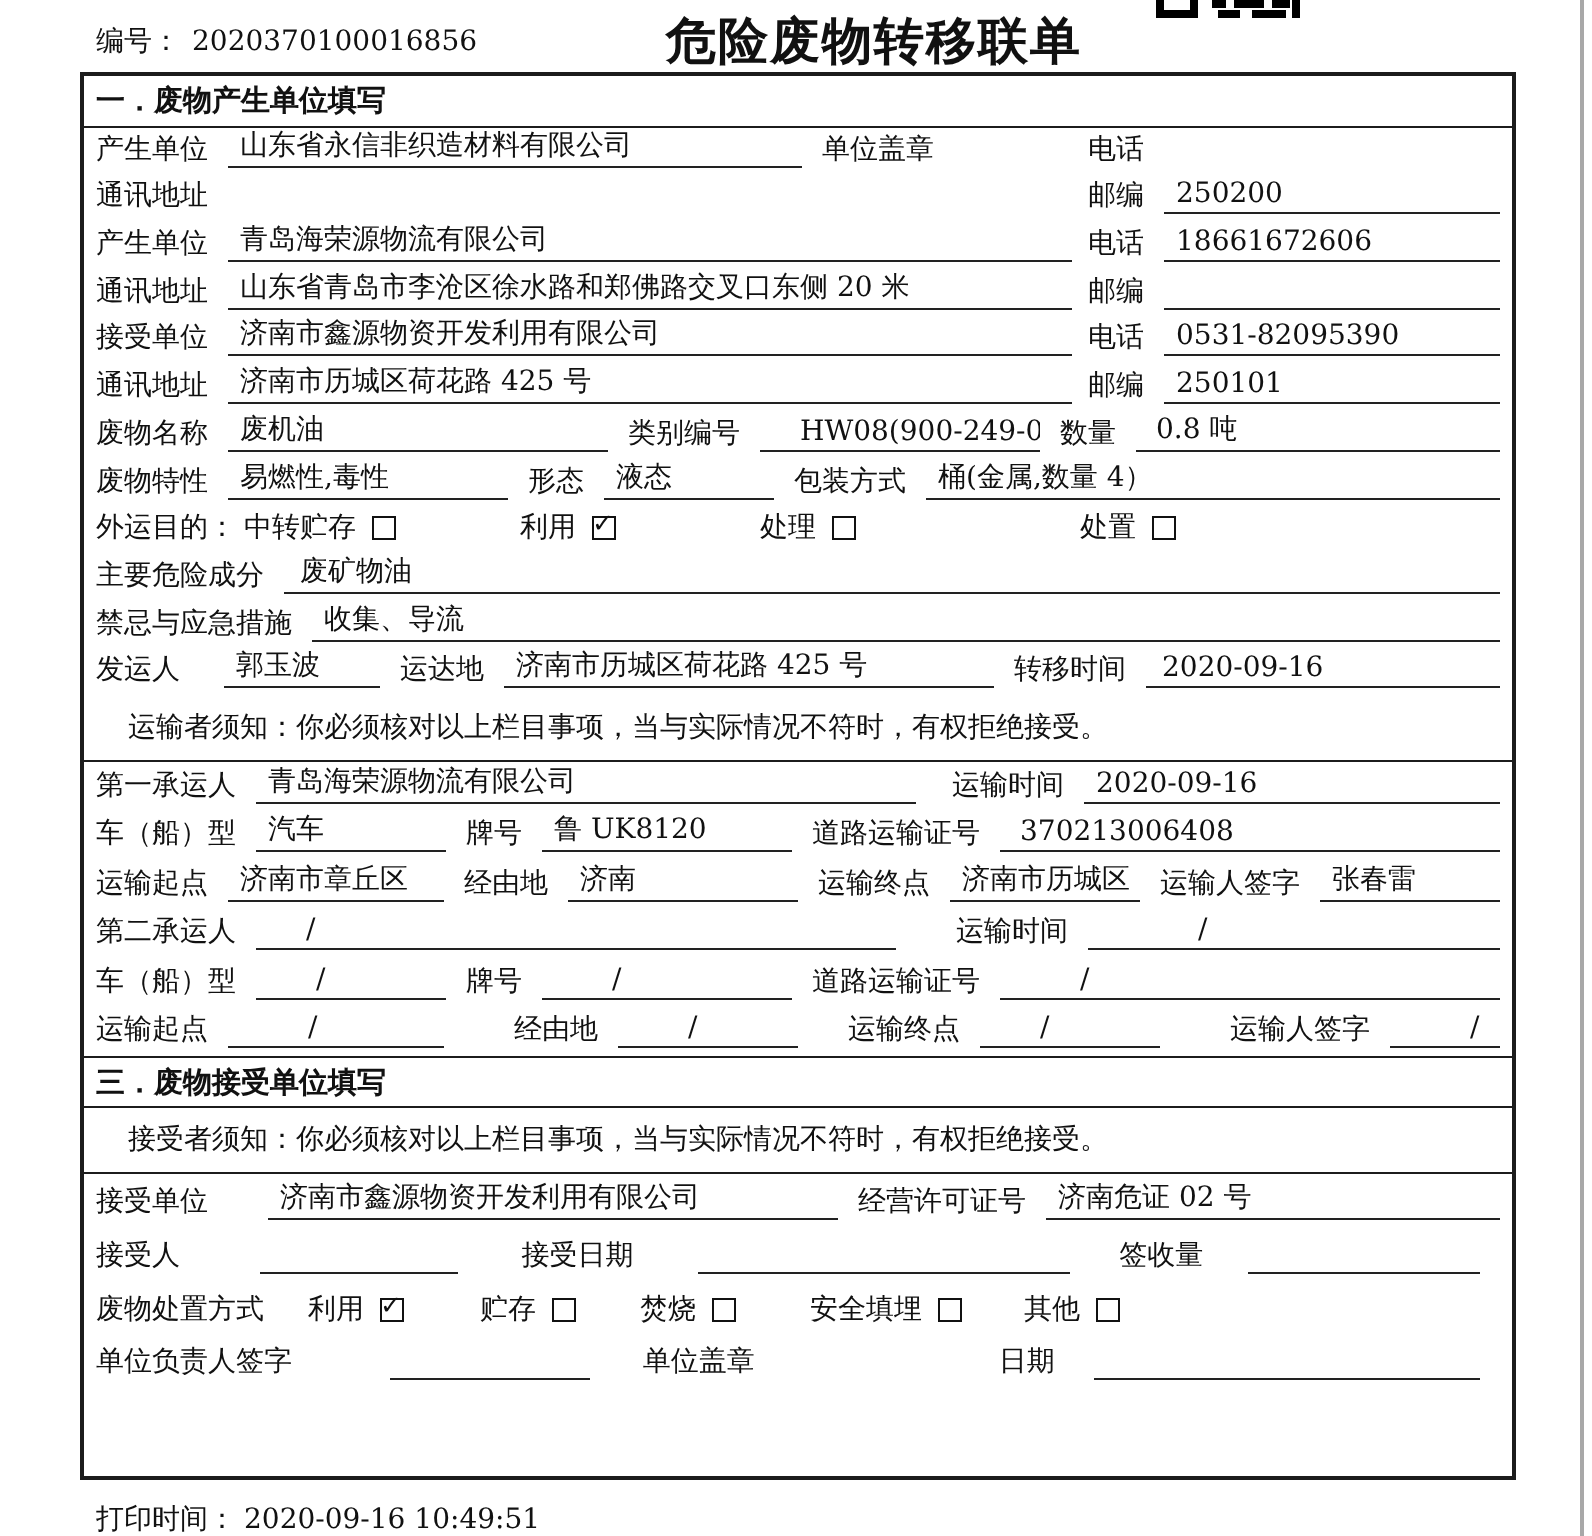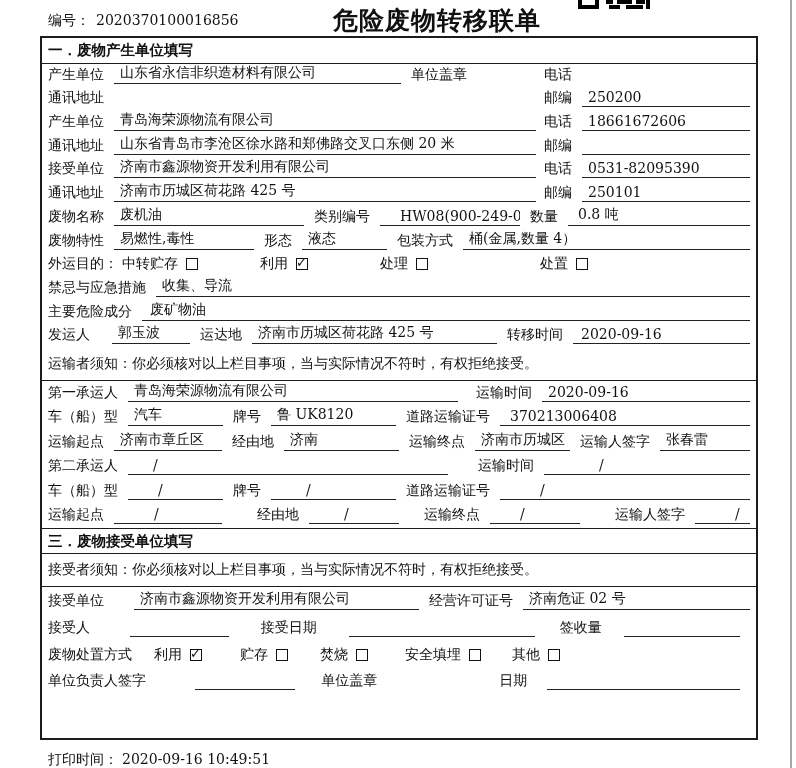--- a/index.html
+++ b/index.html
@@ -22,21 +22,21 @@
     position:absolute; left:40px; top:36px; width:718px; height:704px;
     border:2px solid #1c1c1c; display:flex; flex-direction:column; background:#fff;
   }
   .sec-title {
     display:flex; align-items:center; padding:0 6px; font-weight:bold; font-size:14.5px;
     border-top:1.5px solid #1c1c1c; border-bottom:1.5px solid #1c1c1c;
     font-family:"DejaVu Sans","Liberation Sans",sans-serif; flex:0 0 auto;
   }
   .sec-title.first { border-top:none; }
   .st1 { height:26px; } .st2 { height:24px; } .st3 { height:26px; }
-  .note { height:33px; display:flex; align-items:center; padding:0 6px; border-bottom:1.5px solid #1c1c1c; flex:0 0 auto; white-space:nowrap;font-family:Liberation Mono, monospace; }
+  .note { height:33px; display:flex; align-items:center; padding:0 22px; border-bottom:1.5px solid #1c1c1c; flex:0 0 auto; white-space:nowrap;font-family:Liberation Mono, monospace; }
   .row { display:flex; align-items:flex-end; padding:0 6px 4px 6px; flex:0 0 auto; }
   .s1r { height:23.7px; } .s2r { height:24.5px; } .s3r { height:26.75px; }
   .lbl { margin-right:10px; white-space:nowrap; }
   .val {
     border-bottom:1px solid #222; padding:0 2px 1px 6px; white-space:nowrap;
     min-height:17px; margin-right:10px; overflow:hidden;
   }
   .grow { flex:1; margin-right:0; }
   .lg { display:flex; align-items:flex-end; width:496px; flex:0 0 auto; }
   .lg .grow { margin-right:8px; }
@@ -162,27 +162,27 @@
       <span>处理</span>
       <span class="cb"></span>
     </span>
     <span class="opt" style="margin-left:112px">
       <span>处置</span>
       <span class="cb"></span>
     </span>
   </div>
 
   <div class="row s1r">
+    <span class="lbl">主要危险成分</span>
+    <span class="val grow" style="padding-left:8px">废矿物油</span>
+  </div>
+
+  <div class="row s1r">
     <span class="lbl">禁忌与应急措施</span>
     <span class="val grow">收集、导流</span>
-  </div>
-
-  <div class="row s1r">
-    <span class="lbl">主要危险成分</span>
-    <span class="val grow" style="padding-left:8px">废矿物油</span>
   </div>
 
 
   <div class="row s1r">
     <span class="lbl">发运人</span>
     <span class="val" style="width:78px;margin-left:12px">郭玉波</span>
     <span class="lbl">运达地</span>
     <span class="val" style="width:245px">济南市历城区荷花路 425 号</span>
     <span class="lbl">转移时间</span>
     <span class="val grow" style="padding-left:8px">2020-09-16</span>

